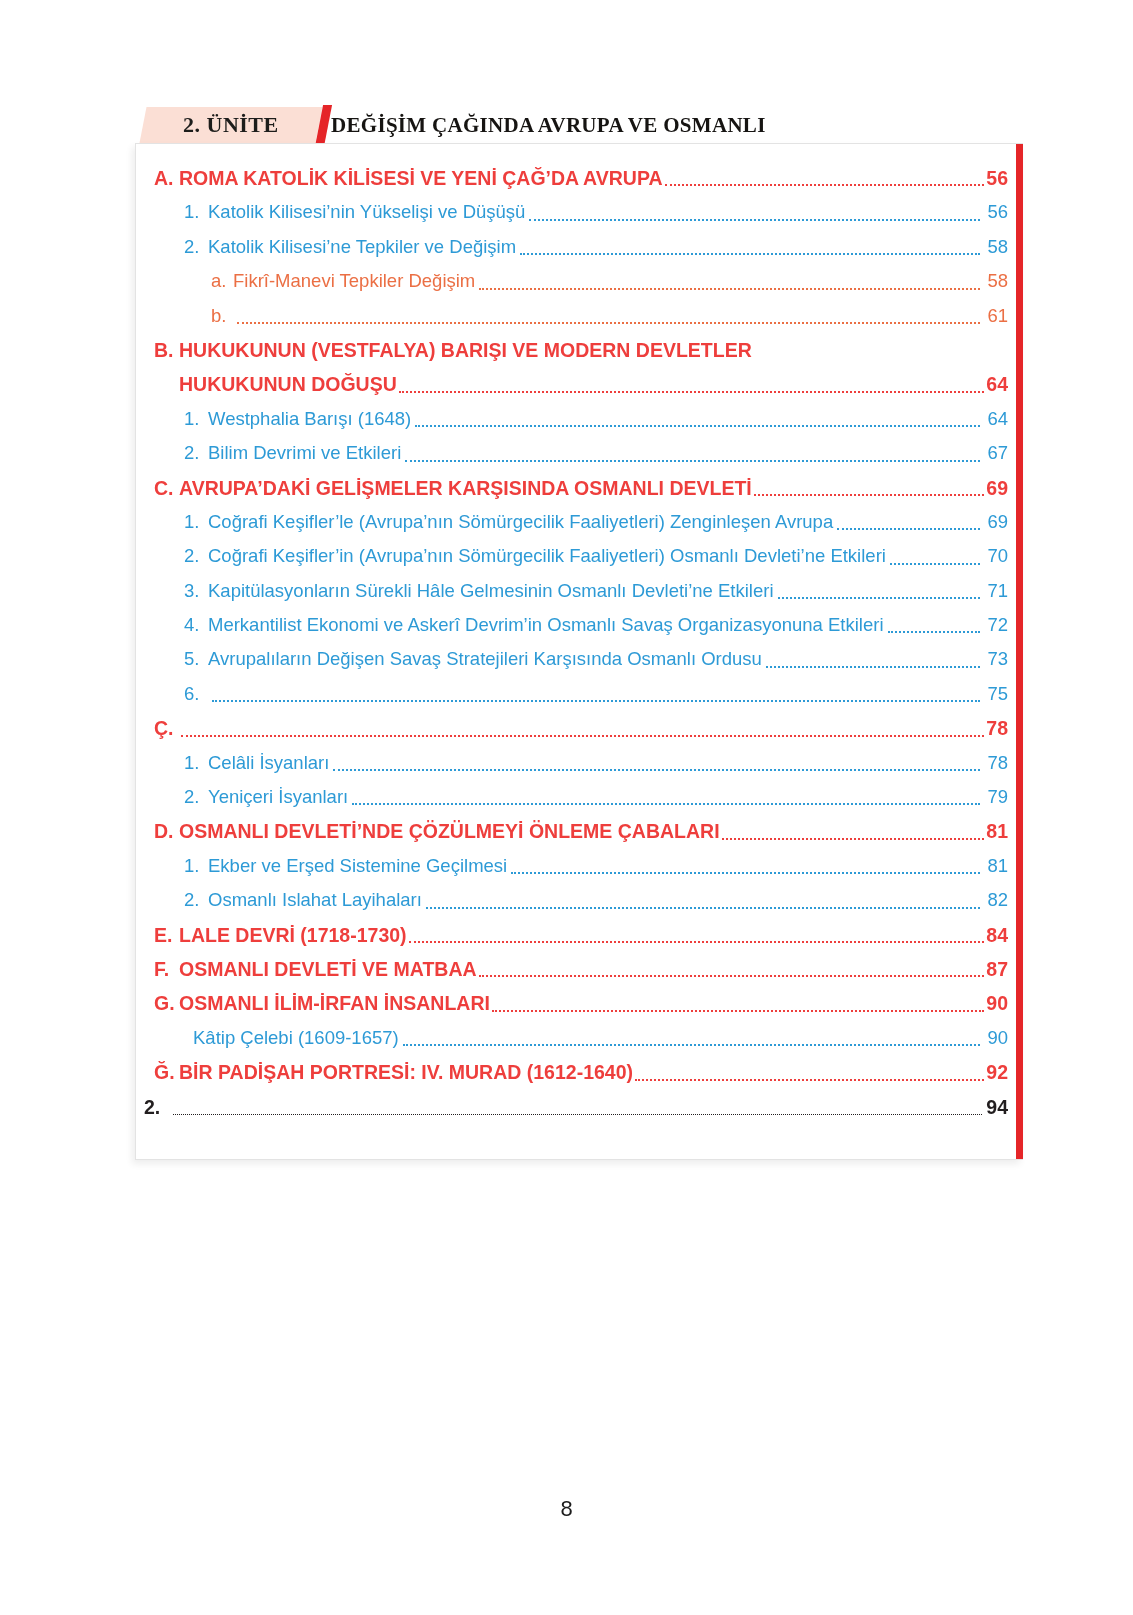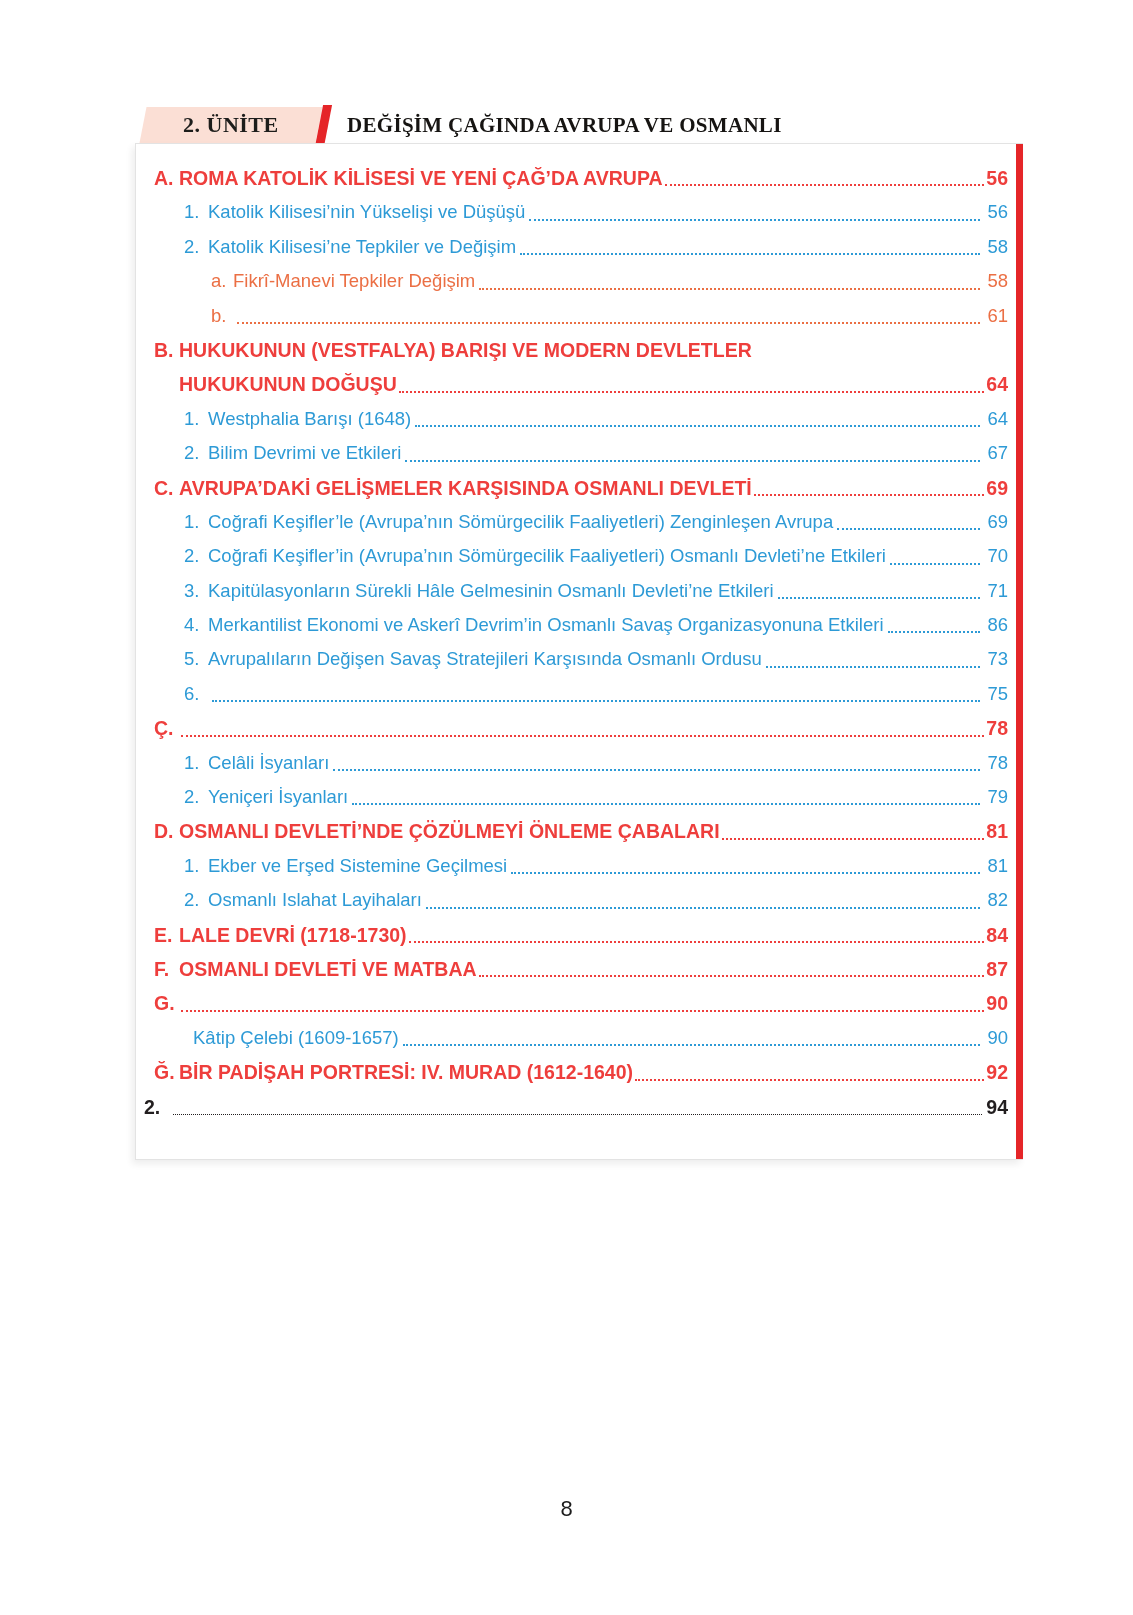--- a/index.html
+++ b/index.html
@@ -27,21 +27,21 @@
   .unit-badge .badge-text{
     transform:skewX(11deg);
     font-family:"Liberation Serif","DejaVu Serif",serif;
     font-weight:bold;font-size:22px;color:#1d1d1b;letter-spacing:.5px;
   }
   .red-slash{
     position:absolute;left:319px;top:105px;width:9px;height:42px;
     background:var(--accent-red);transform:skewX(-11deg);
   }
   .unit-title{
-    position:absolute;left:347px;top:107px;height:36px;line-height:36px;
+    position:absolute;left:331px;top:107px;height:36px;line-height:36px;
     font-family:"Liberation Serif","DejaVu Serif",serif;
     font-weight:bold;font-size:21px;color:#161412;letter-spacing:.3px;
   }
   
   .toc-box{
     position:absolute;left:135px;top:143px;width:888px;height:1017px;
     background:#ffffff;
     border-top:1px solid var(--border-gray);
     border-left:1px solid var(--border-gray);
     border-bottom:1px solid var(--border-gray);
@@ -178,21 +178,21 @@
       <div class="toc-row item">
         <span class="prefix">3.</span>
         <span class="title">Kapitülasyonların Sürekli Hâle Gelmesinin Osmanlı Devleti’ne Etkileri</span>
         <span class="dots"></span>
         <span class="page">71</span>
       </div>
       <div class="toc-row item">
         <span class="prefix">4.</span>
         <span class="title">Merkantilist Ekonomi ve Askerî Devrim’in Osmanlı Savaş Organizasyonuna Etkileri</span>
         <span class="dots"></span>
-        <span class="page">86</span>
+        <span class="page">72</span>
       </div>
       <div class="toc-row item">
         <span class="prefix">5.</span>
         <span class="title">Avrupalıların Değişen Savaş Stratejileri Karşısında Osmanlı Ordusu</span>
         <span class="dots"></span>
         <span class="page">73</span>
       </div>
       <div class="toc-row item">
         <span class="prefix">6.</span>
         <span class="dots"></span>
@@ -240,20 +240,21 @@
         <span class="page">84</span>
       </div>
       <div class="toc-row section">
         <span class="prefix">F.</span>
         <span class="title">OSMANLI DEVLETİ VE MATBAA</span>
         <span class="dots"></span>
         <span class="page">87</span>
       </div>
       <div class="toc-row section">
         <span class="prefix">G.</span>
+        <span class="title">OSMANLI İLİM-İRFAN İNSANLARI</span>
         <span class="dots"></span>
         <span class="page">90</span>
       </div>
       <div class="toc-row unnumbered">
         <span class="title">Kâtip Çelebi (1609-1657)</span>
         <span class="dots"></span>
         <span class="page">90</span>
       </div>
       <div class="toc-row section">
         <span class="prefix">Ğ.</span>

